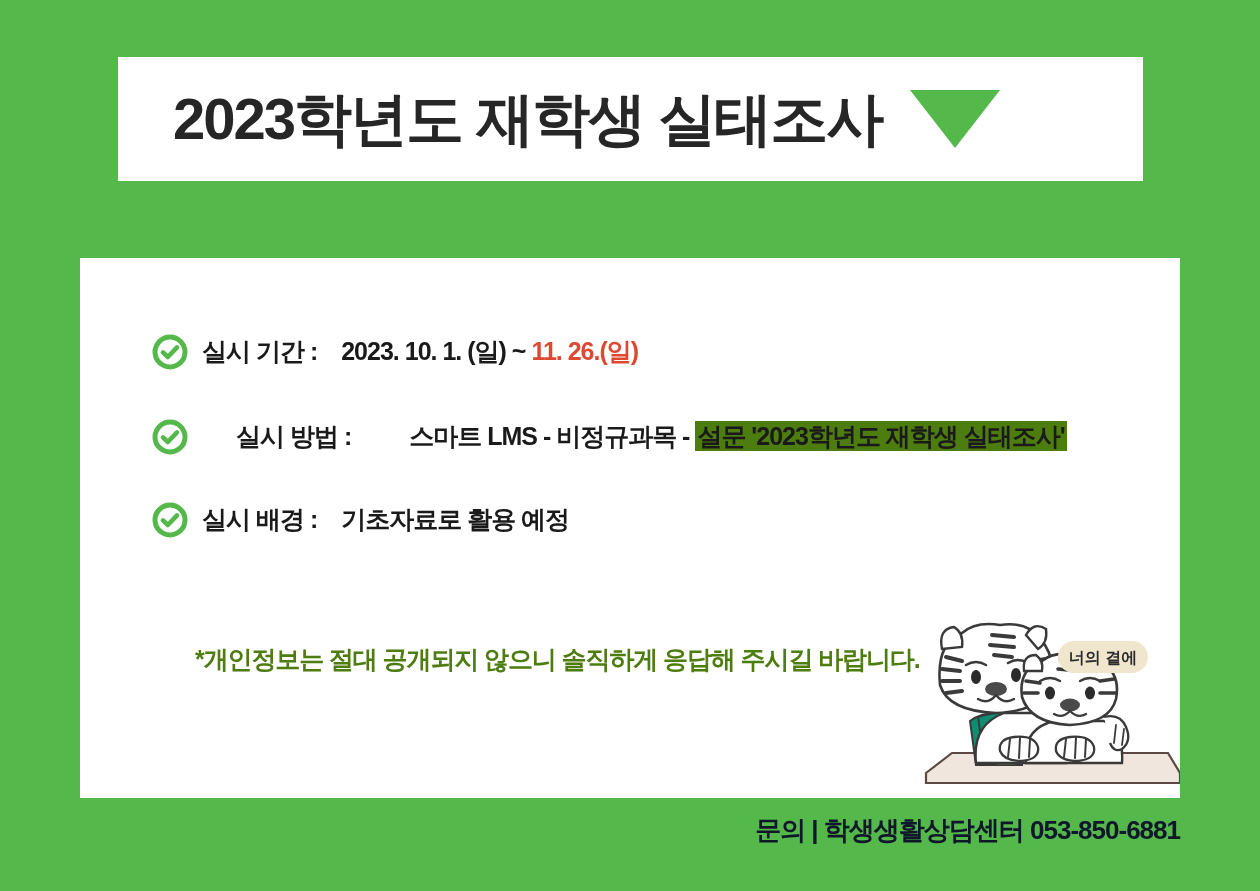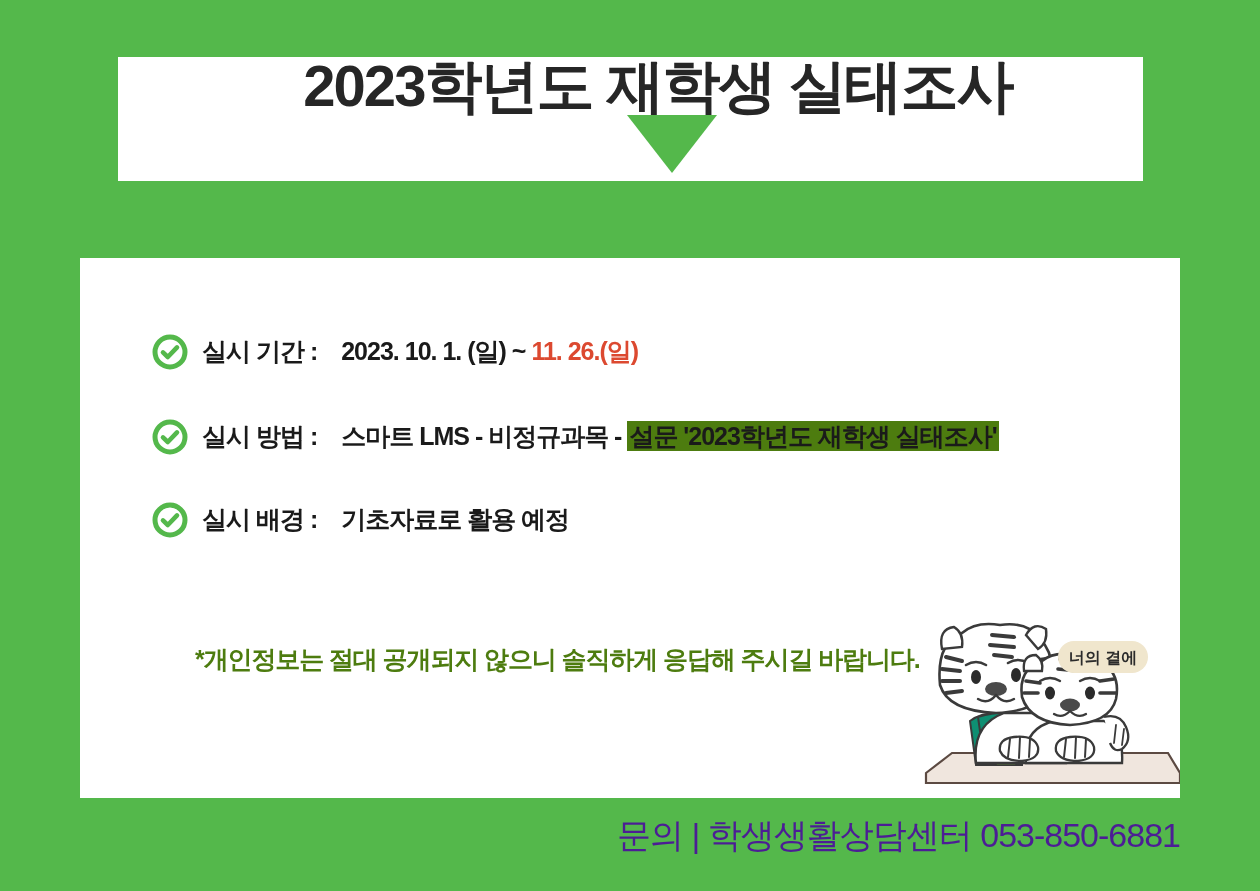--- a/index.html
+++ b/index.html
@@ -20,21 +20,20 @@
   .title-bar {
     position: absolute;
     left: 118px;
     top: 57px;
     width: 1025px;
     height: 124px;
     background: #ffffff;
     display: flex;
     align-items: center;
     padding-left: 55px;
-    flex-direction: column;
   }
 
   .title-text {
     font-size: 58px;
     font-weight: 700;
     color: #262626;
     letter-spacing: -2px;
     line-height: 1;
     white-space: nowrap;
   }
@@ -67,21 +66,21 @@
     width: 1010px;
   }
 
   .row {
     display: flex;
     align-items: flex-start;
     margin-bottom: 44px;
   }
 
   .row.row-period  { margin-bottom: 48px; text-align: center; }
-  .row.row-method  { margin-bottom: 46px; }
+  .row.row-method  { margin-bottom: 46px; gap: 34px; }
   .row.row-purpose { margin-bottom: 0; }
 
   
   .check-icon {
     flex: 0 0 auto;
     width: 36px;
     height: 36px;
     margin-right: 14px;
     margin-top: 1px;
   }
@@ -135,23 +134,23 @@
     width: 262px;
     height: 185px;
   }
   .mascot svg { display: block; }
 
   
   .footer-contact {
     position: absolute;
     right: 80px;
     top: 813px;
-    font-size: 34px;
-    font-weight: 400;
-    color: #4c1d95;
+    font-size: 26px;
+    font-weight: 700;
+    color: #0f172a;
     letter-spacing: -1px;
     white-space: nowrap;
   }
 </style>
 </head>
 <body>
 
 <div class="title-bar">
   <div class="title-text">2023학년도 재학생 실태조사</div>
   <div class="title-caret"></div>

